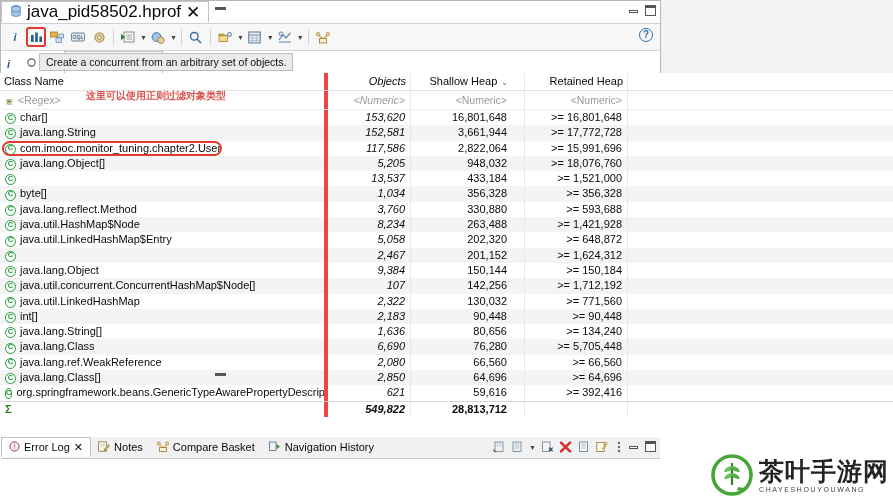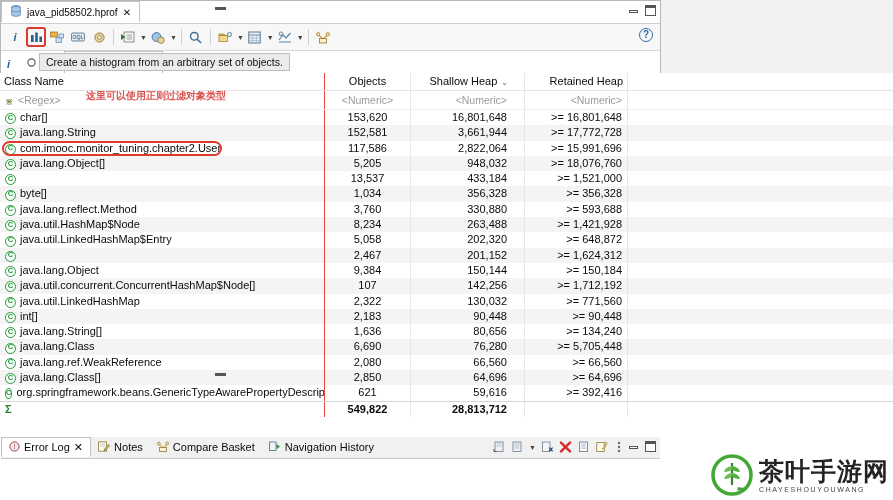--- a/index.html
+++ b/index.html
@@ -45,42 +45,42 @@
   .grid-head span{padding-left:4px;}
 
   #heapdump{left:0;top:368px;width:231px;height:132px;}
   .hd-sub{padding:4px 5px 2px 5px;font-size:11px;}
   .hd-file{display:flex;align-items:center;gap:4px;padding:1px 5px;font-size:11px;white-space:nowrap;overflow:hidden;}
 
   
   #editor{left:232px;top:0;width:661px;height:436px;background:#fff;border:1px solid #b8b8b8;box-sizing:border-box;}
   .ed-tabbar{height:22px;background:#ffffff;border-bottom:1px solid #cfcfcf;position:relative;}
   .ed-tab{display:inline-flex;align-items:center;gap:5px;height:21px;padding:0 8px;box-sizing:border-box;
-          border:1px solid #c2c2c2;border-bottom:none;background:#ffffff;font-size:10px;}
+          border:1px solid #c2c2c2;border-bottom:none;background:#ffffff;font-size:17px;}
   .toolbar{height:26px;border-bottom:1px solid #d5d5d5;background:#f7f7f7;display:flex;align-items:center;
            padding-left:4px;gap:1px;position:relative;}
   .tbtn{width:20px;height:20px;display:inline-flex;align-items:center;justify-content:center;border-radius:2px;position:relative;}
   .tbtn.sel{border:2px solid #e03a2f;border-radius:3px;width:20px;height:20px;box-sizing:border-box;}
   .tsep{width:1px;height:16px;background:#d0d0d0;margin:0 3px;}
   .tcaret{font-size:7px;color:#444;margin-left:1px;}
   .help-q{position:absolute;right:7px;top:4px;width:14px;height:14px;border:1.4px solid #2f6fa8;border-radius:50%;
           color:#2f6fa8;font-size:10px;line-height:12px;text-align:center;font-weight:bold;box-sizing:border-box;}
 
   .viewtabs{height:24px;background:#ffffff;border-bottom:1px solid #cfcfcf;position:relative;}
   .vtab{display:inline-flex;align-items:center;gap:5px;height:23px;padding:0 8px;box-sizing:border-box;font-size:11px;}
   .vtab.active{border:1px solid #c2c2c2;border-bottom:1px solid #ffffff;background:#fff;}
   .tooltip{position:absolute;left:38px;top:2px;background:#ebebeb;border:1px solid #bdbdbd;
            padding:2px 6px;font-size:10.5px;color:#101010;white-space:nowrap;z-index:30;}
 
   
   .tbl{position:absolute;left:0;right:0;top:73px;bottom:0;background:#fff;}
   .thead{display:flex;height:17px;line-height:17px;font-size:11px;background:#fff;border-bottom:1px solid #e4e4e4;}
   .thead .c{box-sizing:border-box;padding:0 4px;}
   .col-name{flex:0 0 324px;}
-  .col-obj{flex:0 0 86px;text-align:center;border-left:1px solid #ef4444;}
+  .col-obj{flex:0 0 86px;text-align:right;border-left:4px solid #ef4444;font-style:italic;}
   .col-sh{flex:0 0 102px;text-align:right;border-left:1px solid #e8e8e8;position:relative;}
   .col-rh{flex:0 0 103px;text-align:right;border-left:1px solid #e8e8e8;margin-left:12px;}
   .col-pad{flex:1 1 auto;border-left:1px solid #e8e8e8;}
   .sortmark{font-size:8px;color:#666;margin-left:4px;}
 
   .filterrow{display:flex;height:18px;line-height:18px;font-size:10.5px;color:#9a9a9a;border-bottom:1px solid #efefef;background:#fff;}
   .filterrow .c{box-sizing:border-box;padding:0 5px;}
   .regex-ico{display:inline-block;width:10px;height:10px;position:relative;top:1px;margin-right:3px;
              color:#7a8b3a;font-size:10px;line-height:10px;}
 
@@ -315,21 +315,21 @@
           <span>cts</span>
         </span><span class="vtab active">
           <span class="ico"><svg width="12" height="12" viewBox="0 0 12 12">
               <rect x="0.8" y="4" width="2.4" height="6.5" fill="#2a5c94"></rect>
               <rect x="4.8" y="1.5" width="2.4" height="9" fill="#2a5c94"></rect>
               <rect x="8.8" y="5.2" width="2.4" height="5.3" fill="#2a5c94"></rect>
             </svg></span>
           <span>Histogram</span>
           <span class="x">✕</span>
         </span>
-      <div class="tooltip">Create a histogram from an arbitrary set of objects.</div>
+      <div class="tooltip">Create a concurrent from an arbitrary set of objects.</div>
     </div>
 
     <div class="tbl">
       <div class="thead">
         <div class="c col-name">Class Name</div>
         <div class="c col-obj">Objects</div>
         <div class="c col-sh"><span>Shallow Heap</span><span class="sortmark">⌄</span></div>
         <div class="c col-rh">Retained Heap</div>
         <div class="c col-pad"></div>
       </div>

